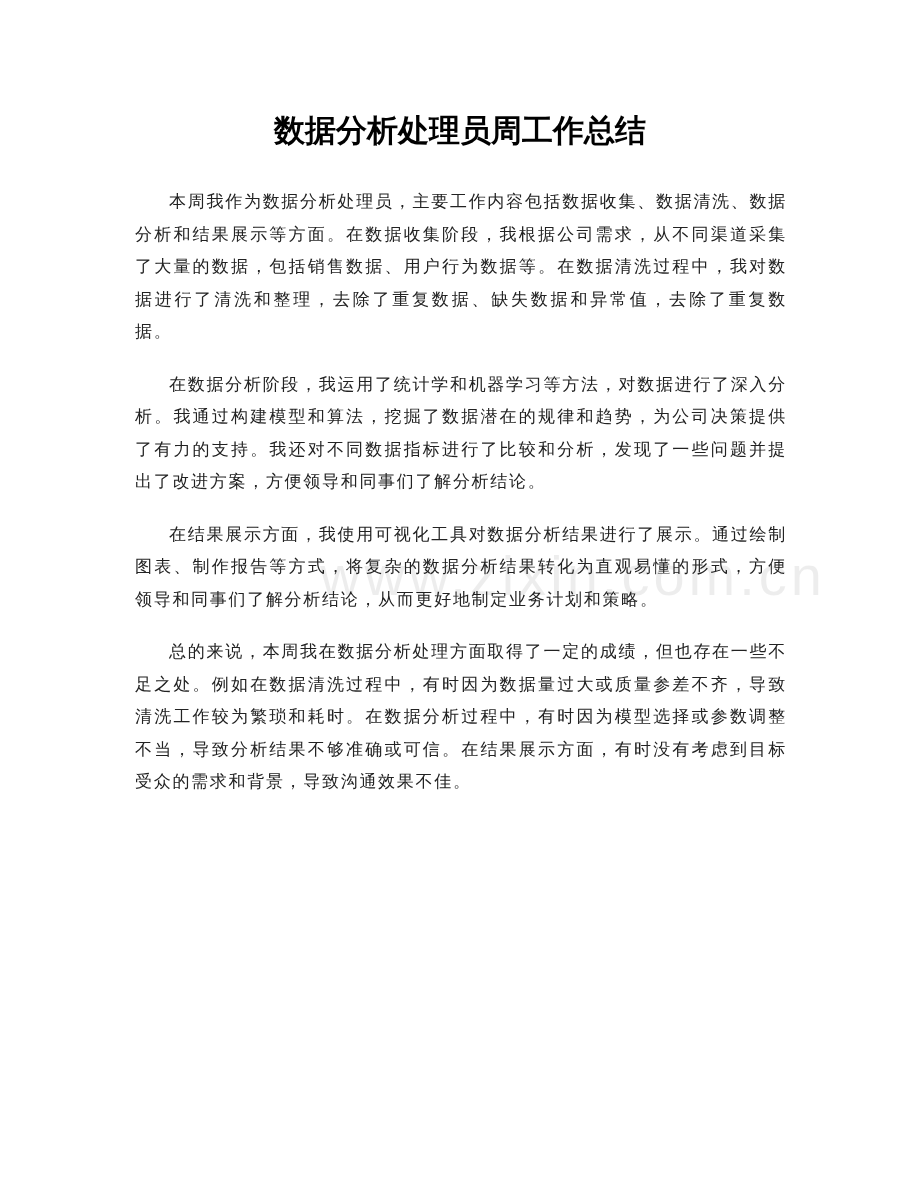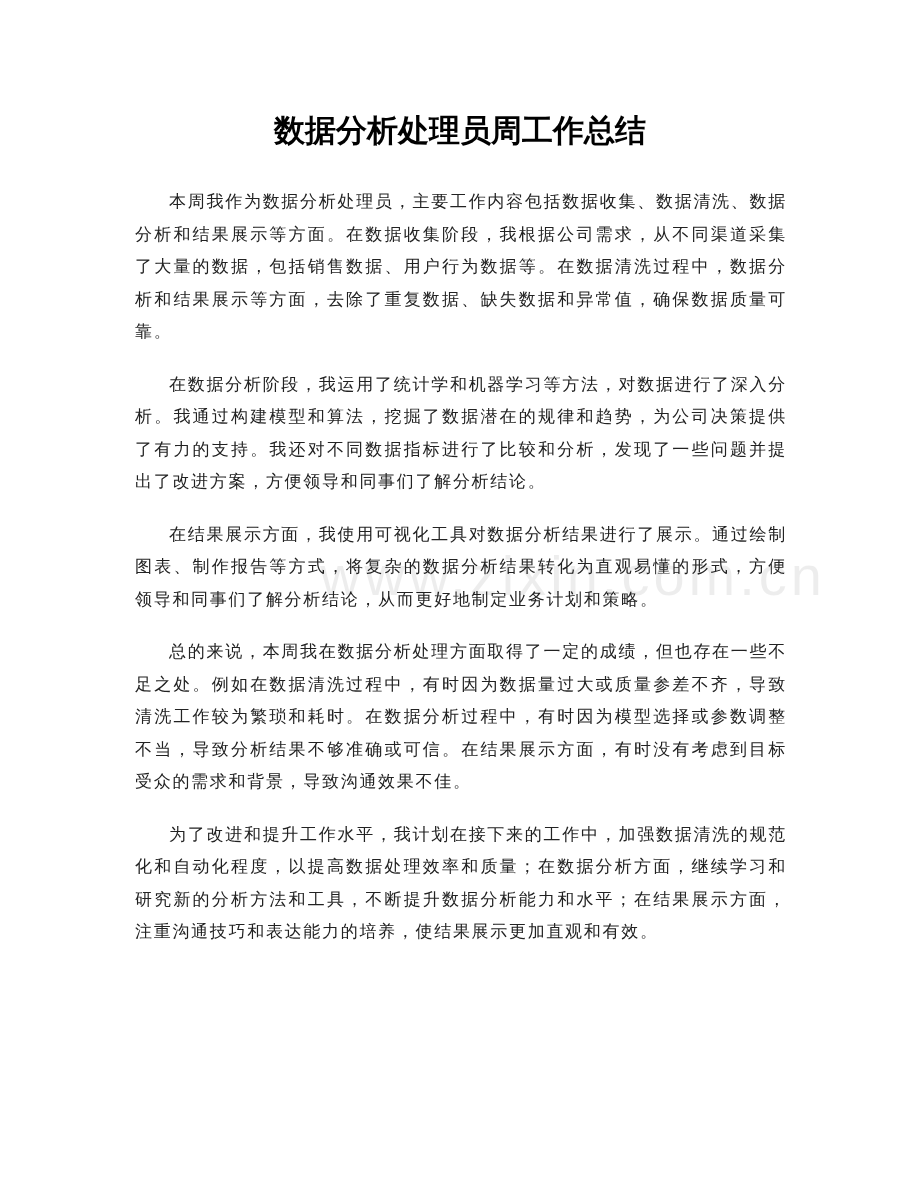--- a/index.html
+++ b/index.html
@@ -67,21 +67,20 @@
       white-space: nowrap;
     }
   </style>
 </head>
 <body>
 
 <div class="page">
   <h1 class="title">数据分析处理员周工作总结</h1>
 
   <div class="body-text">
-    <p class="para">本周我作为数据分析处理员，主要工作内容包括数据收集、数据清洗、数据分析和结果展示等方面。在数据收集阶段，我根据公司需求，从不同渠道采集了大量的数据，包括销售数据、用户行为数据等。在数据清洗过程中，数据分析和结果展示等方面，去除了重复数据、缺失数据和异常值，确保数据质量可靠。</p>
+    <p class="para">本周我作为数据分析处理员，主要工作内容包括数据收集、数据清洗、数据分析和结果展示等方面。在数据收集阶段，我根据公司需求，从不同渠道采集了大量的数据，包括销售数据、用户行为数据等。在数据清洗过程中，我对数据进行了清洗和整理，去除了重复数据、缺失数据和异常值，去除了重复数据。</p>
     <p class="para">在数据分析阶段，我运用了统计学和机器学习等方法，对数据进行了深入分析。我通过构建模型和算法，挖掘了数据潜在的规律和趋势，为公司决策提供了有力的支持。我还对不同数据指标进行了比较和分析，发现了一些问题并提出了改进方案，方便领导和同事们了解分析结论。</p>
     <p class="para">在结果展示方面，我使用可视化工具对数据分析结果进行了展示。通过绘制图表、制作报告等方式，将复杂的数据分析结果转化为直观易懂的形式，方便领导和同事们了解分析结论，从而更好地制定业务计划和策略。</p>
     <p class="para">总的来说，本周我在数据分析处理方面取得了一定的成绩，但也存在一些不足之处。例如在数据清洗过程中，有时因为数据量过大或质量参差不齐，导致清洗工作较为繁琐和耗时。在数据分析过程中，有时因为模型选择或参数调整不当，导致分析结果不够准确或可信。在结果展示方面，有时没有考虑到目标受众的需求和背景，导致沟通效果不佳。</p>
-    <p class="para">为了改进和提升工作水平，我计划在接下来的工作中，加强数据清洗的规范化和自动化程度，以提高数据处理效率和质量；在数据分析方面，继续学习和研究新的分析方法和工具，不断提升数据分析能力和水平；在结果展示方面，注重沟通技巧和表达能力的培养，使结果展示更加直观和有效。</p>
   </div>
 
   <div class="watermark">www.zixin.com.cn</div>
 </div>
 
 </body></html>

